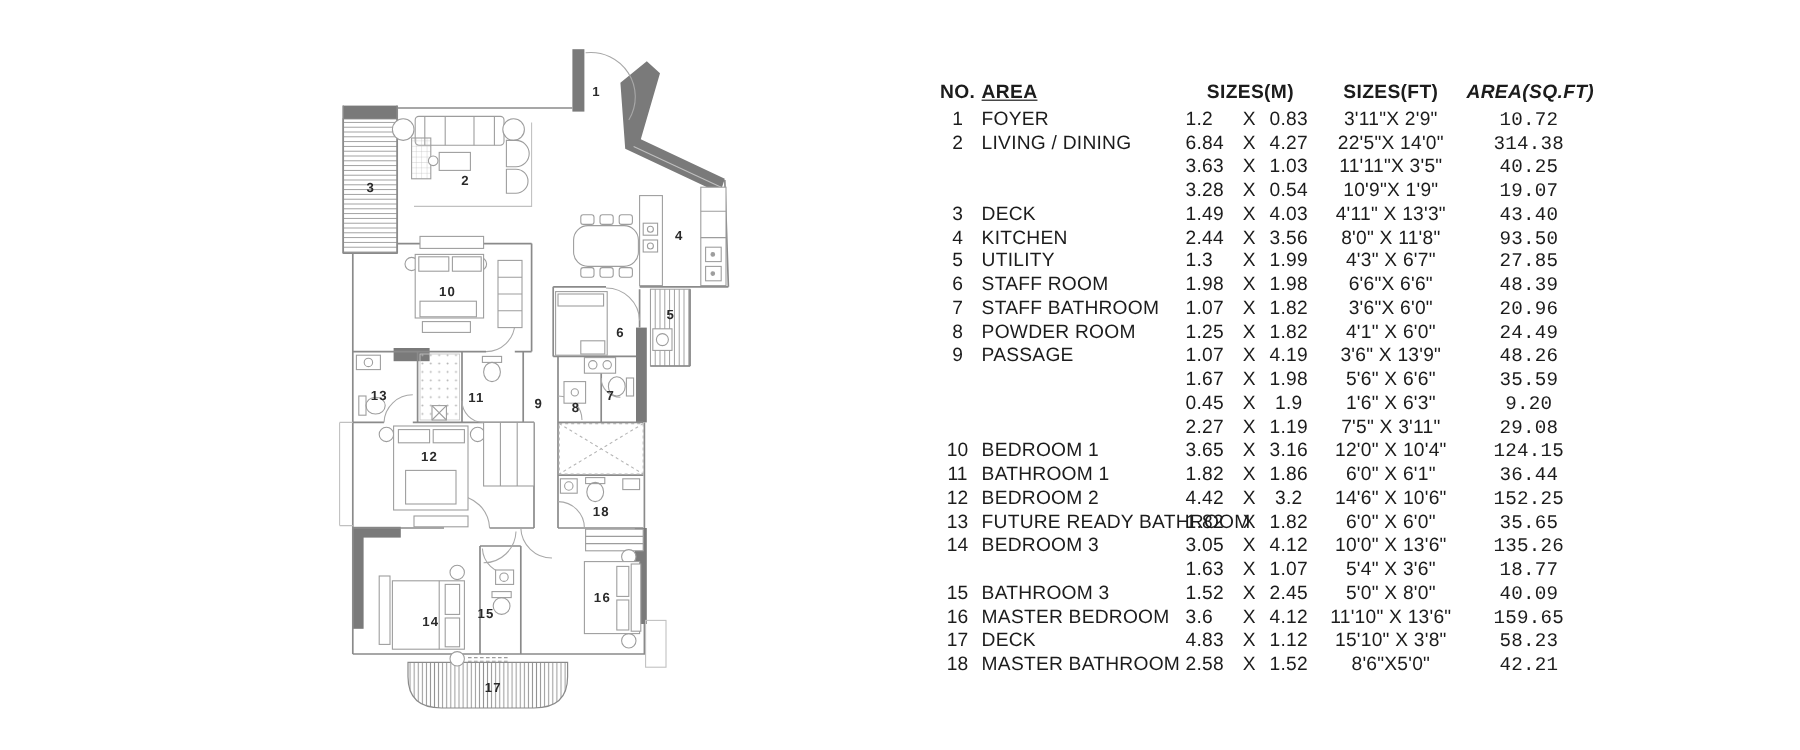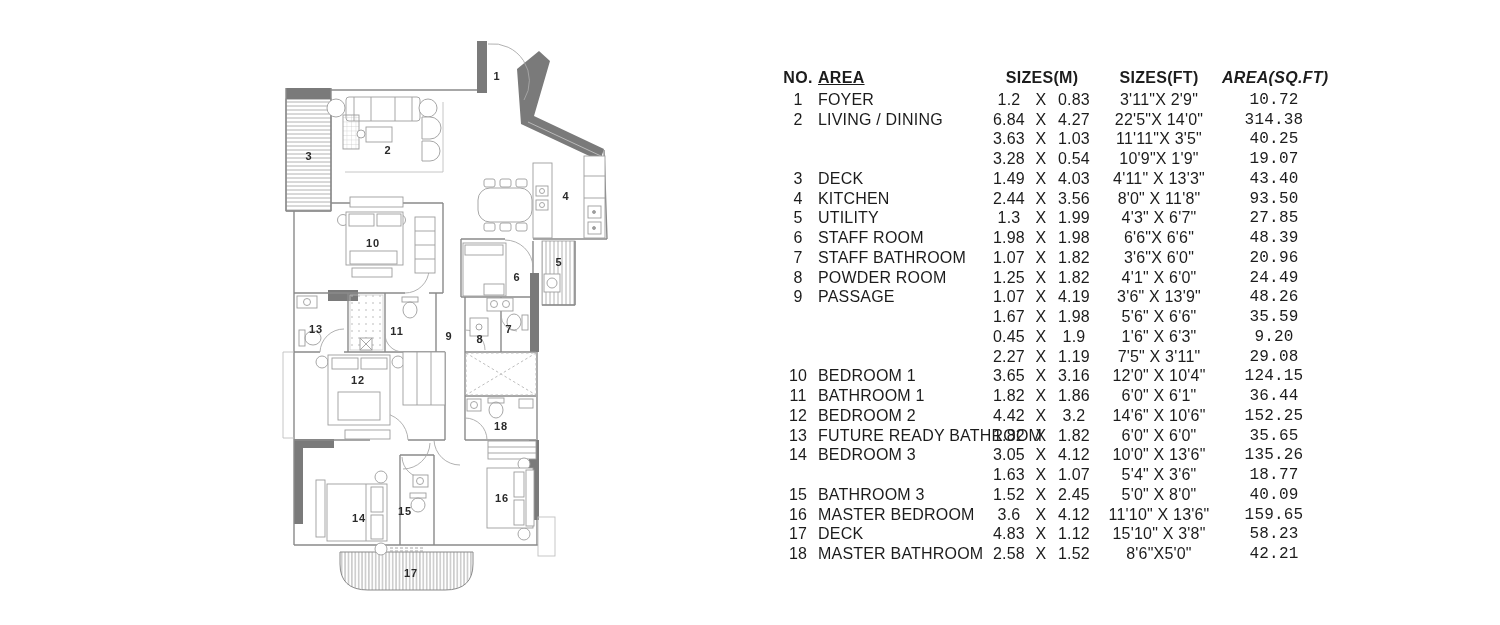--- a/index.html
+++ b/index.html
@@ -13,21 +13,21 @@
                      align-items:center;}
   .dt-header{font-weight:bold;height:24px;letter-spacing:.3px;}
   .dt-row{height:19.75px;letter-spacing:.2px;}
   .h-no{text-align:center;}
   .h-area{text-align:left;padding-left:2px;text-decoration:underline;}
   .h-m{grid-column:3/6;text-align:center;}
   .h-ft{text-align:center;}
   .h-sqft{text-align:center;font-style:italic;}
   .c-no{text-align:center;}
   .c-area{text-align:left;padding-left:2px;white-space:nowrap;}
-  .c-m1{text-align:center;}
+  .c-m1{text-align:left;}
   .c-x{text-align:center;}
   .c-m2{text-align:center;}
   .c-ft{text-align:center;white-space:nowrap;}
   .c-sqft{text-align:center;font-family:Liberation Mono, monospace;}
 </style>
 </head>
 <body>
 
 <div class="stage">
 

